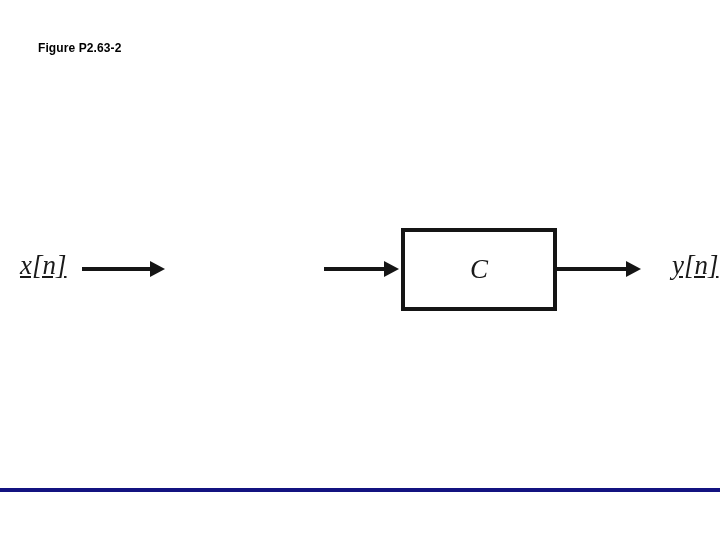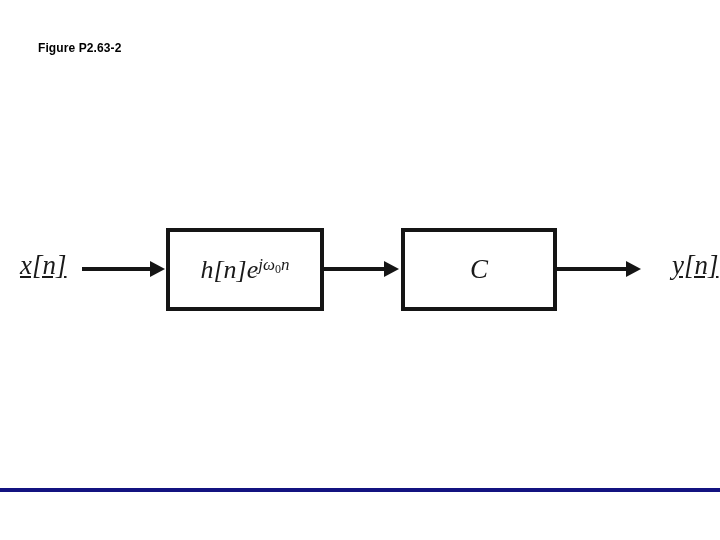--- a/index.html
+++ b/index.html
@@ -134,23 +134,20 @@
 <body>
 
 <div id="figure-title">Figure P2.63-2</div>
 
 <div id="diagram">
 
   <div class="sig-label" id="label-x">x[n]</div>
 
   <div class="arrow" id="arrow-in"></div>
 
-  <div class="block" id="block-filter">
-    <span class="block-expr"><span>h[n]e</span><span class="exp"><span>jω</span><span class="sub0">0</span><span>n</span></span></span>
-  </div>
 
   <div class="arrow" id="arrow-mid"></div>
 
   <div class="block" id="block-gain">
     <span class="block-expr" id="gain-expr">C</span>
   </div>
 
   <div class="arrow" id="arrow-out"></div>
 
   <div class="sig-label" id="label-y">y[n]</div>

